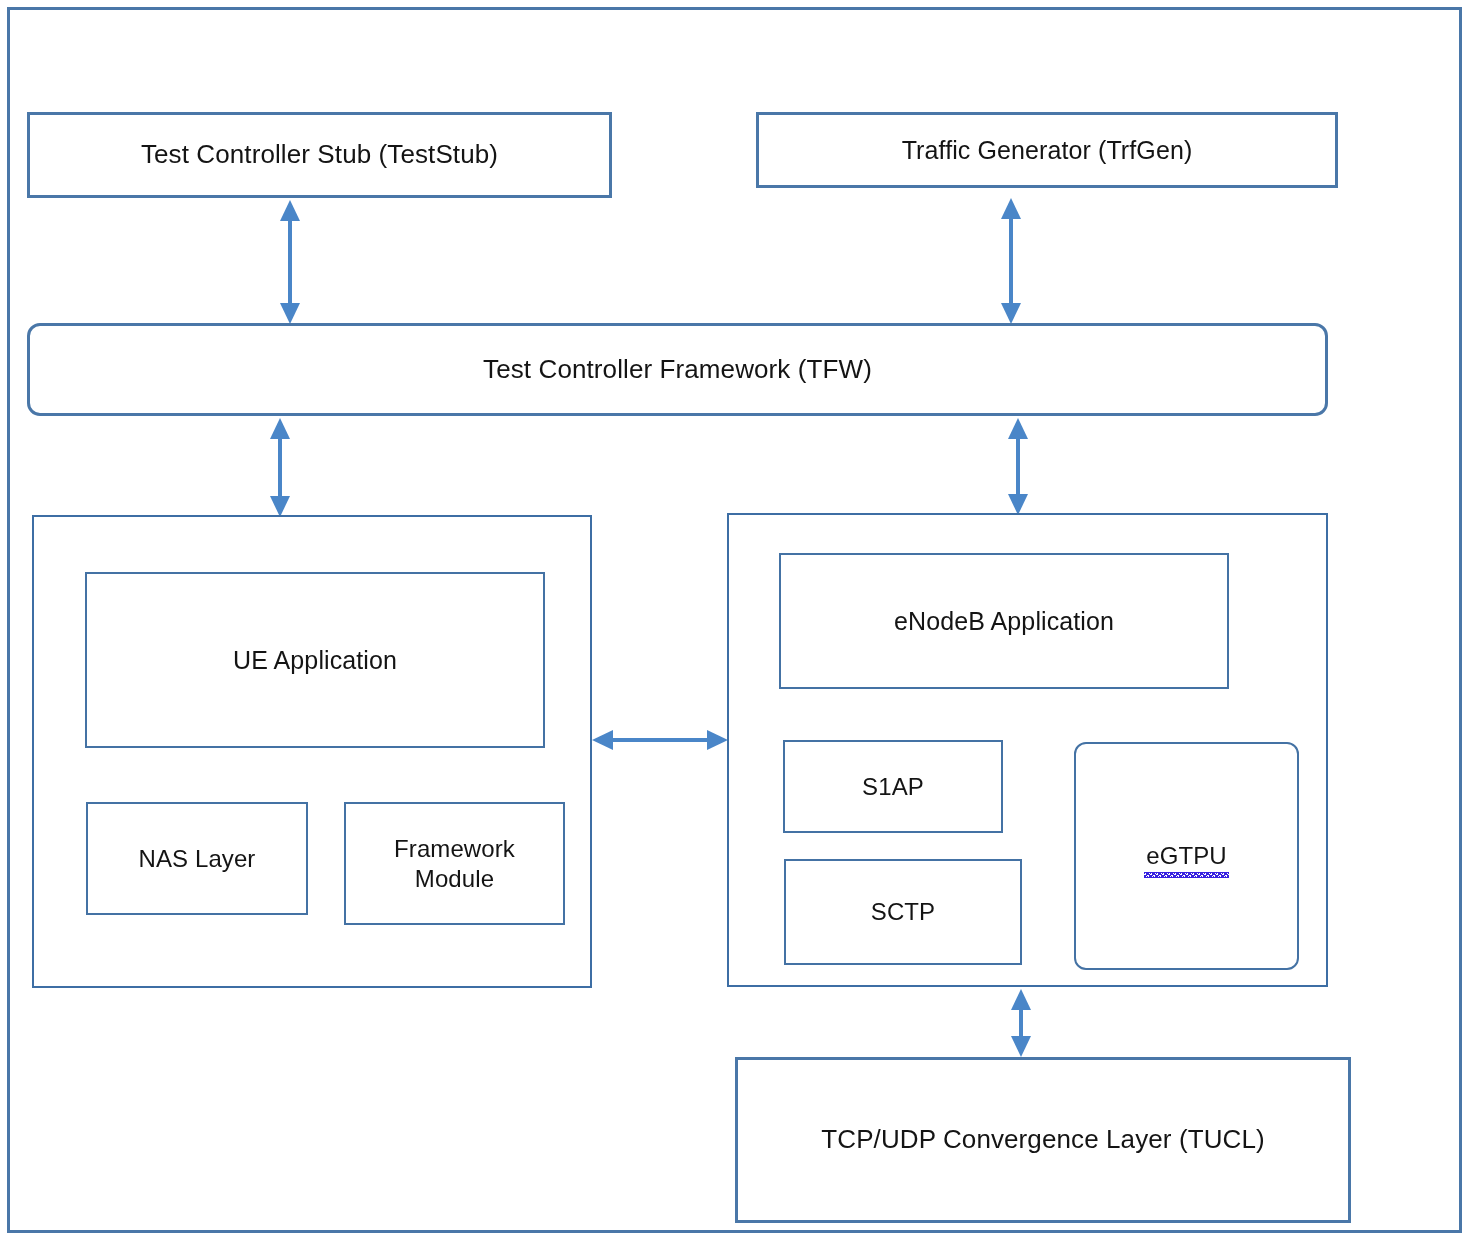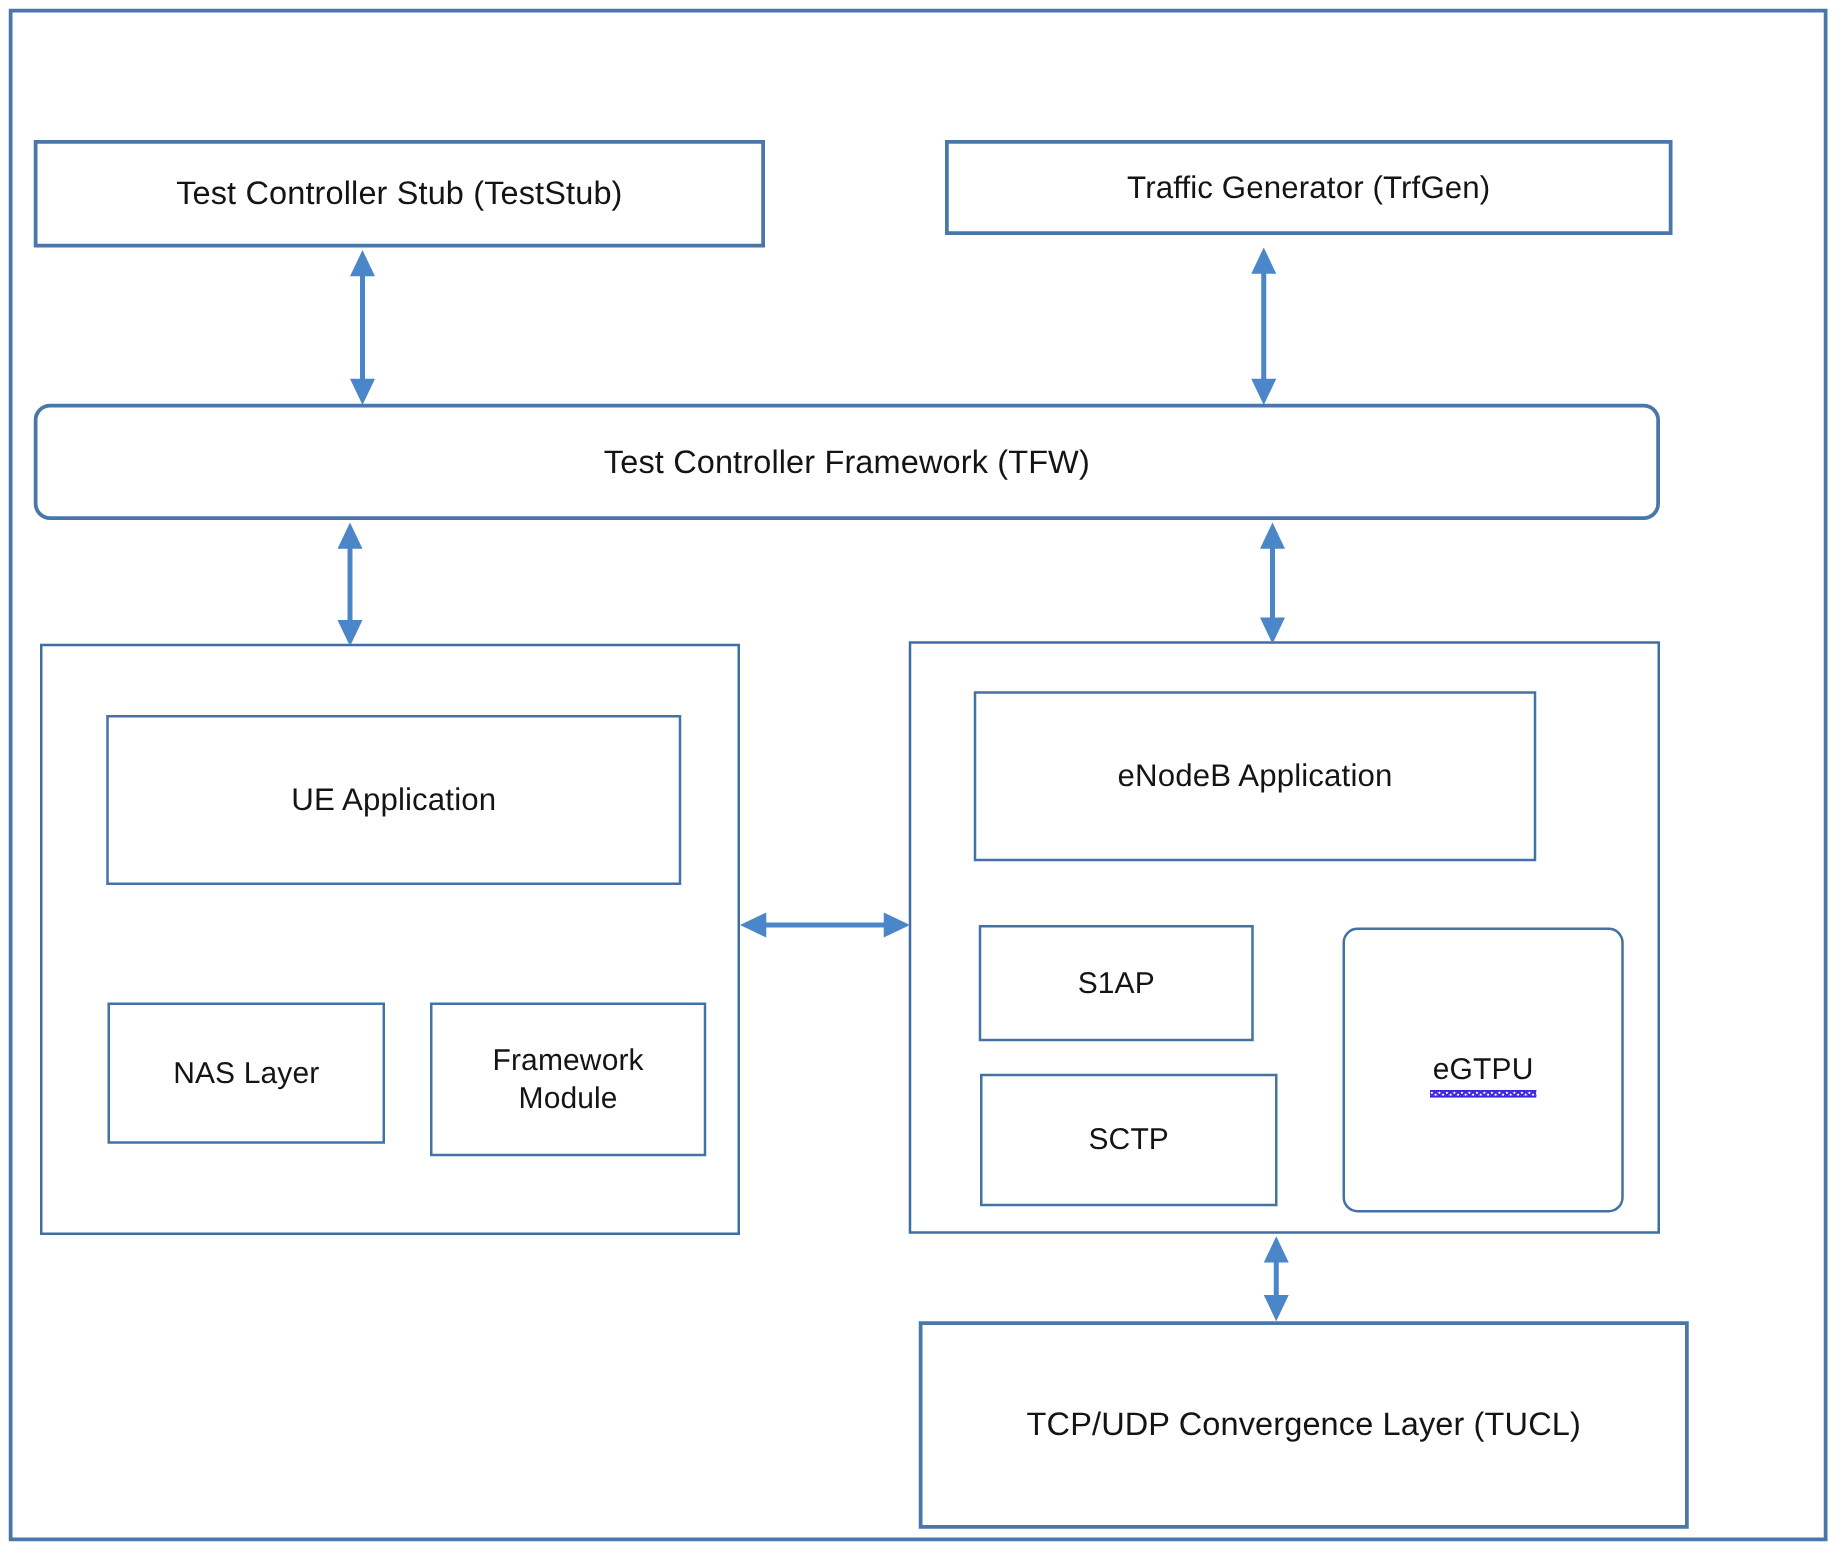--- a/index.html
+++ b/index.html
@@ -139,21 +139,21 @@
 
   <div class="arrow-v" style="left:1000px; top:417px; width:36px; height:99px;">
     <svg width="36" height="99" viewBox="0 0 36 99">
       <line x1="18" y1="16" x2="18" y2="83" stroke="#4a86c8" stroke-width="4"></line>
       <polygon points="18,1 8,22 28,22" fill="#4a86c8"></polygon>
       <polygon points="18,98 8,77 28,77" fill="#4a86c8"></polygon>
     </svg>
   </div>
 
   <div class="box container-box" style="left:32px; top:515px; width:560px; height:473px;">
-    <div class="box inner-border" style="left:51px; top:55px; width:460px; height:136px;text-align:center;">
+    <div class="box inner-border" style="left:51px; top:55px; width:460px; height:176px;text-align:center;">
       <span class="box-label lbl-lg">UE Application</span>
     </div>
 
     <div class="box inner-border" style="left:52px; top:285px; width:222px; height:113px;">
       <span class="box-label lbl-md">NAS Layer</span>
     </div>
 
     <div class="box inner-border" style="left:310px; top:285px; width:221px; height:123px;">
       <span class="box-label lbl-md">Framework
 Module</span>

